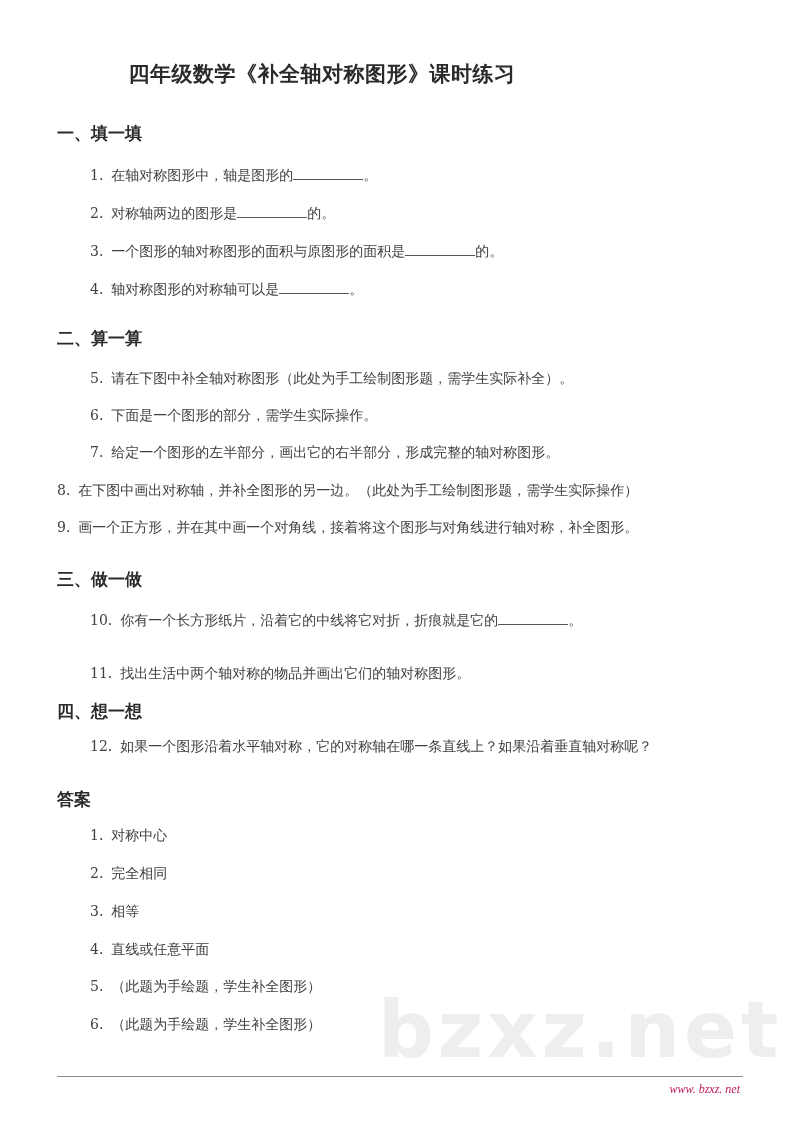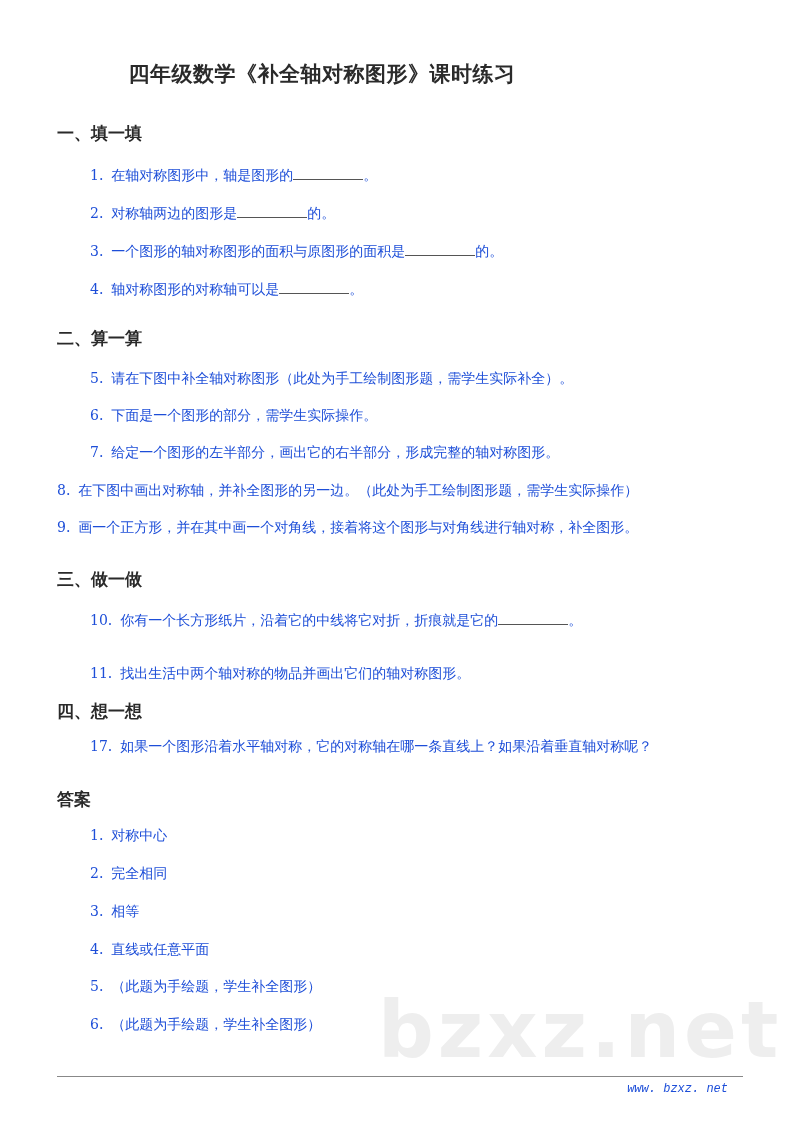--- a/index.html
+++ b/index.html
@@ -11,38 +11,38 @@
     position: absolute; top: 60px; left: 0; width: 644px; text-align: center;
     font-family: "DejaVu Sans", "Liberation Sans", sans-serif;
     font-size: 21px; font-weight: bold; color: #2a2a2a; letter-spacing: 0.5px;
   }
   .section-heading {
     position: absolute; left: 57px;
     font-family: "DejaVu Sans", "Liberation Sans", sans-serif;
     font-size: 17px; font-weight: bold; color: #2a2a2a;
   }
   .q {
-    position: absolute; font-size: 14px; color: #1d4ed8; white-space: nowrap; line-height: 18px;
+    position: absolute; font-size: 14px; color: #404040; white-space: nowrap; line-height: 18px;
   }
   .q .num { margin-right: 8px; }
   .blank {
     display: inline-block; width: 70px; border-bottom: 1px solid #555; height: 14px; vertical-align: baseline;
   }
   .watermark {
     position: absolute; left: 378px; top: 985px;
     font-family: "DejaVu Sans", "Liberation Sans", sans-serif;
     font-size: 78px; font-weight: bold; color: #eeeeee; letter-spacing: 4px;
   }
   .footer-line {
     position: absolute; left: 57px; top: 1076px; width: 686px; height: 1px; background: #888888;
   }
   .footer-url {
-    position: absolute; right: 72px; top: 1082px;
-    font-family: Liberation Mono, monospace; font-style: italic;
-    font-size: 12px; color: #1d4ed8;
+    position: absolute; right: 60px; top: 1082px;
+    font-family: Liberation Serif, serif; font-style: italic;
+    font-size: 12px; color: #be185d;
   }
 </style>
 </head>
 <body>
 
 <div class="title">四年级数学《补全轴对称图形》课时练习</div>
 
 <div class="section-heading" style="top:122px;">一、填一填</div>
 <div class="q" style="left:90px; top:165px;">
   <span class="num">1.</span><span>在轴对称图形中，轴是图形的</span><span class="blank"></span><span>。</span>
@@ -77,21 +77,21 @@
 <div class="section-heading" style="top:568px;">三、做一做</div>
 <div class="q" style="left:90px; top:610px;">
   <span class="num">10.</span><span>你有一个长方形纸片，沿着它的中线将它对折，折痕就是它的</span><span class="blank"></span><span>。</span>
 </div>
 <div class="q" style="left:90px; top:664px;">
   <span class="num">11.</span><span>找出生活中两个轴对称的物品并画出它们的轴对称图形。</span>
 </div>
 
 <div class="section-heading" style="top:700px;">四、想一想</div>
 <div class="q" style="left:90px; top:737px;">
-  <span class="num">17.</span><span>如果一个图形沿着水平轴对称，它的对称轴在哪一条直线上？如果沿着垂直轴对称呢？</span>
+  <span class="num">12.</span><span>如果一个图形沿着水平轴对称，它的对称轴在哪一条直线上？如果沿着垂直轴对称呢？</span>
 </div>
 
 <div class="section-heading" style="top:788px;">答案</div>
 <div class="q" style="left:90px; top:826px;">
   <span class="num">1.</span><span>对称中心</span>
 </div>
 <div class="q" style="left:90px; top:864px;">
   <span class="num">2.</span><span>完全相同</span>
 </div>
 <div class="q" style="left:90px; top:902px;">

